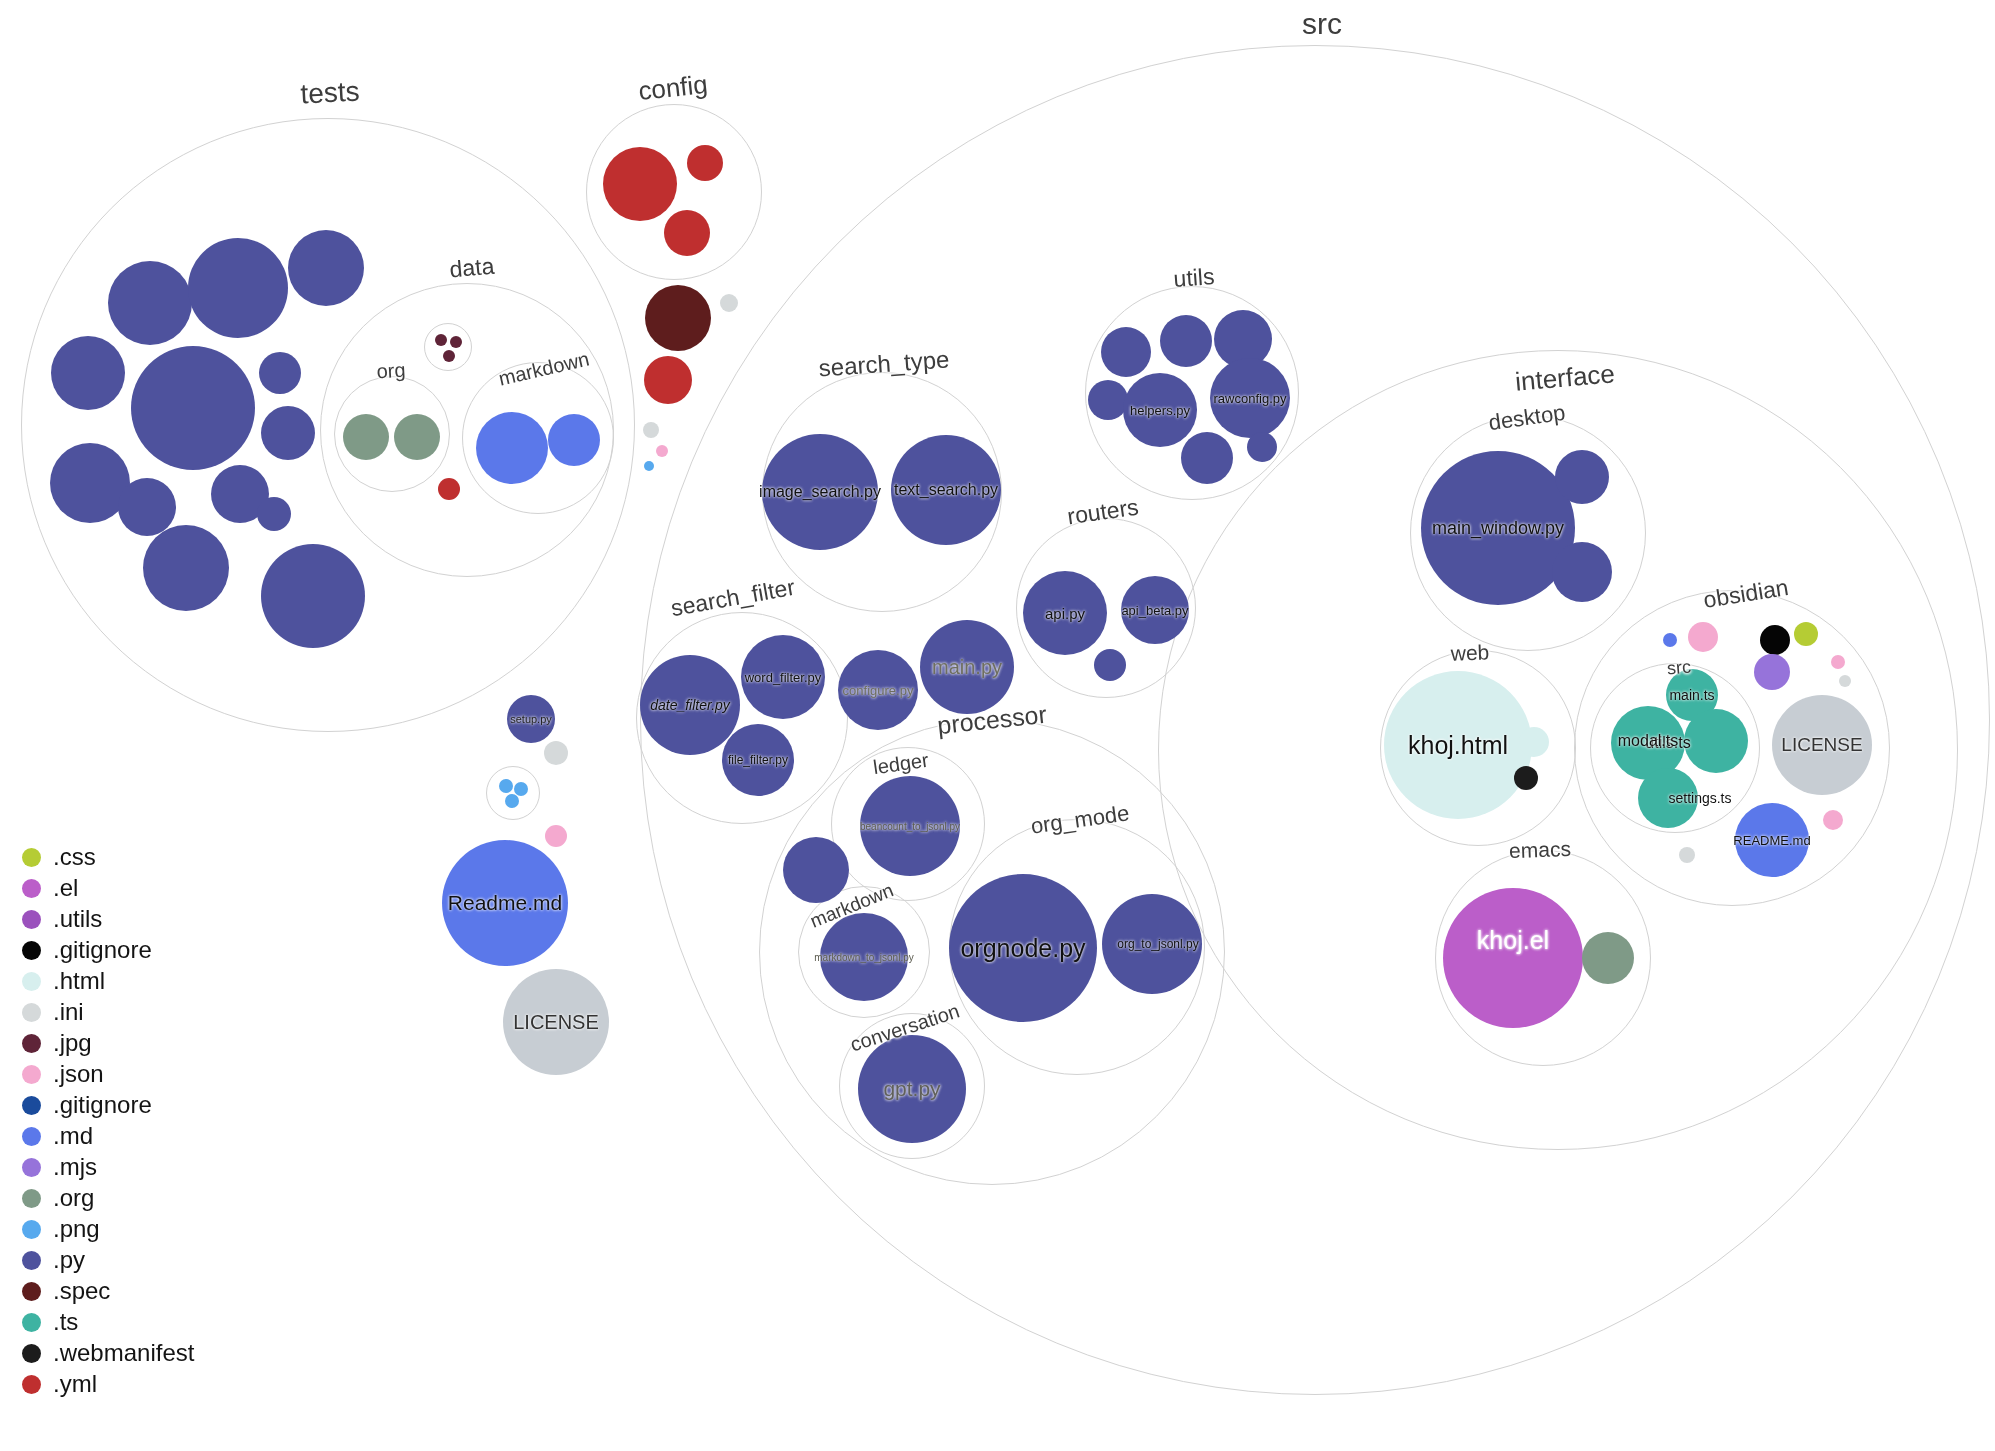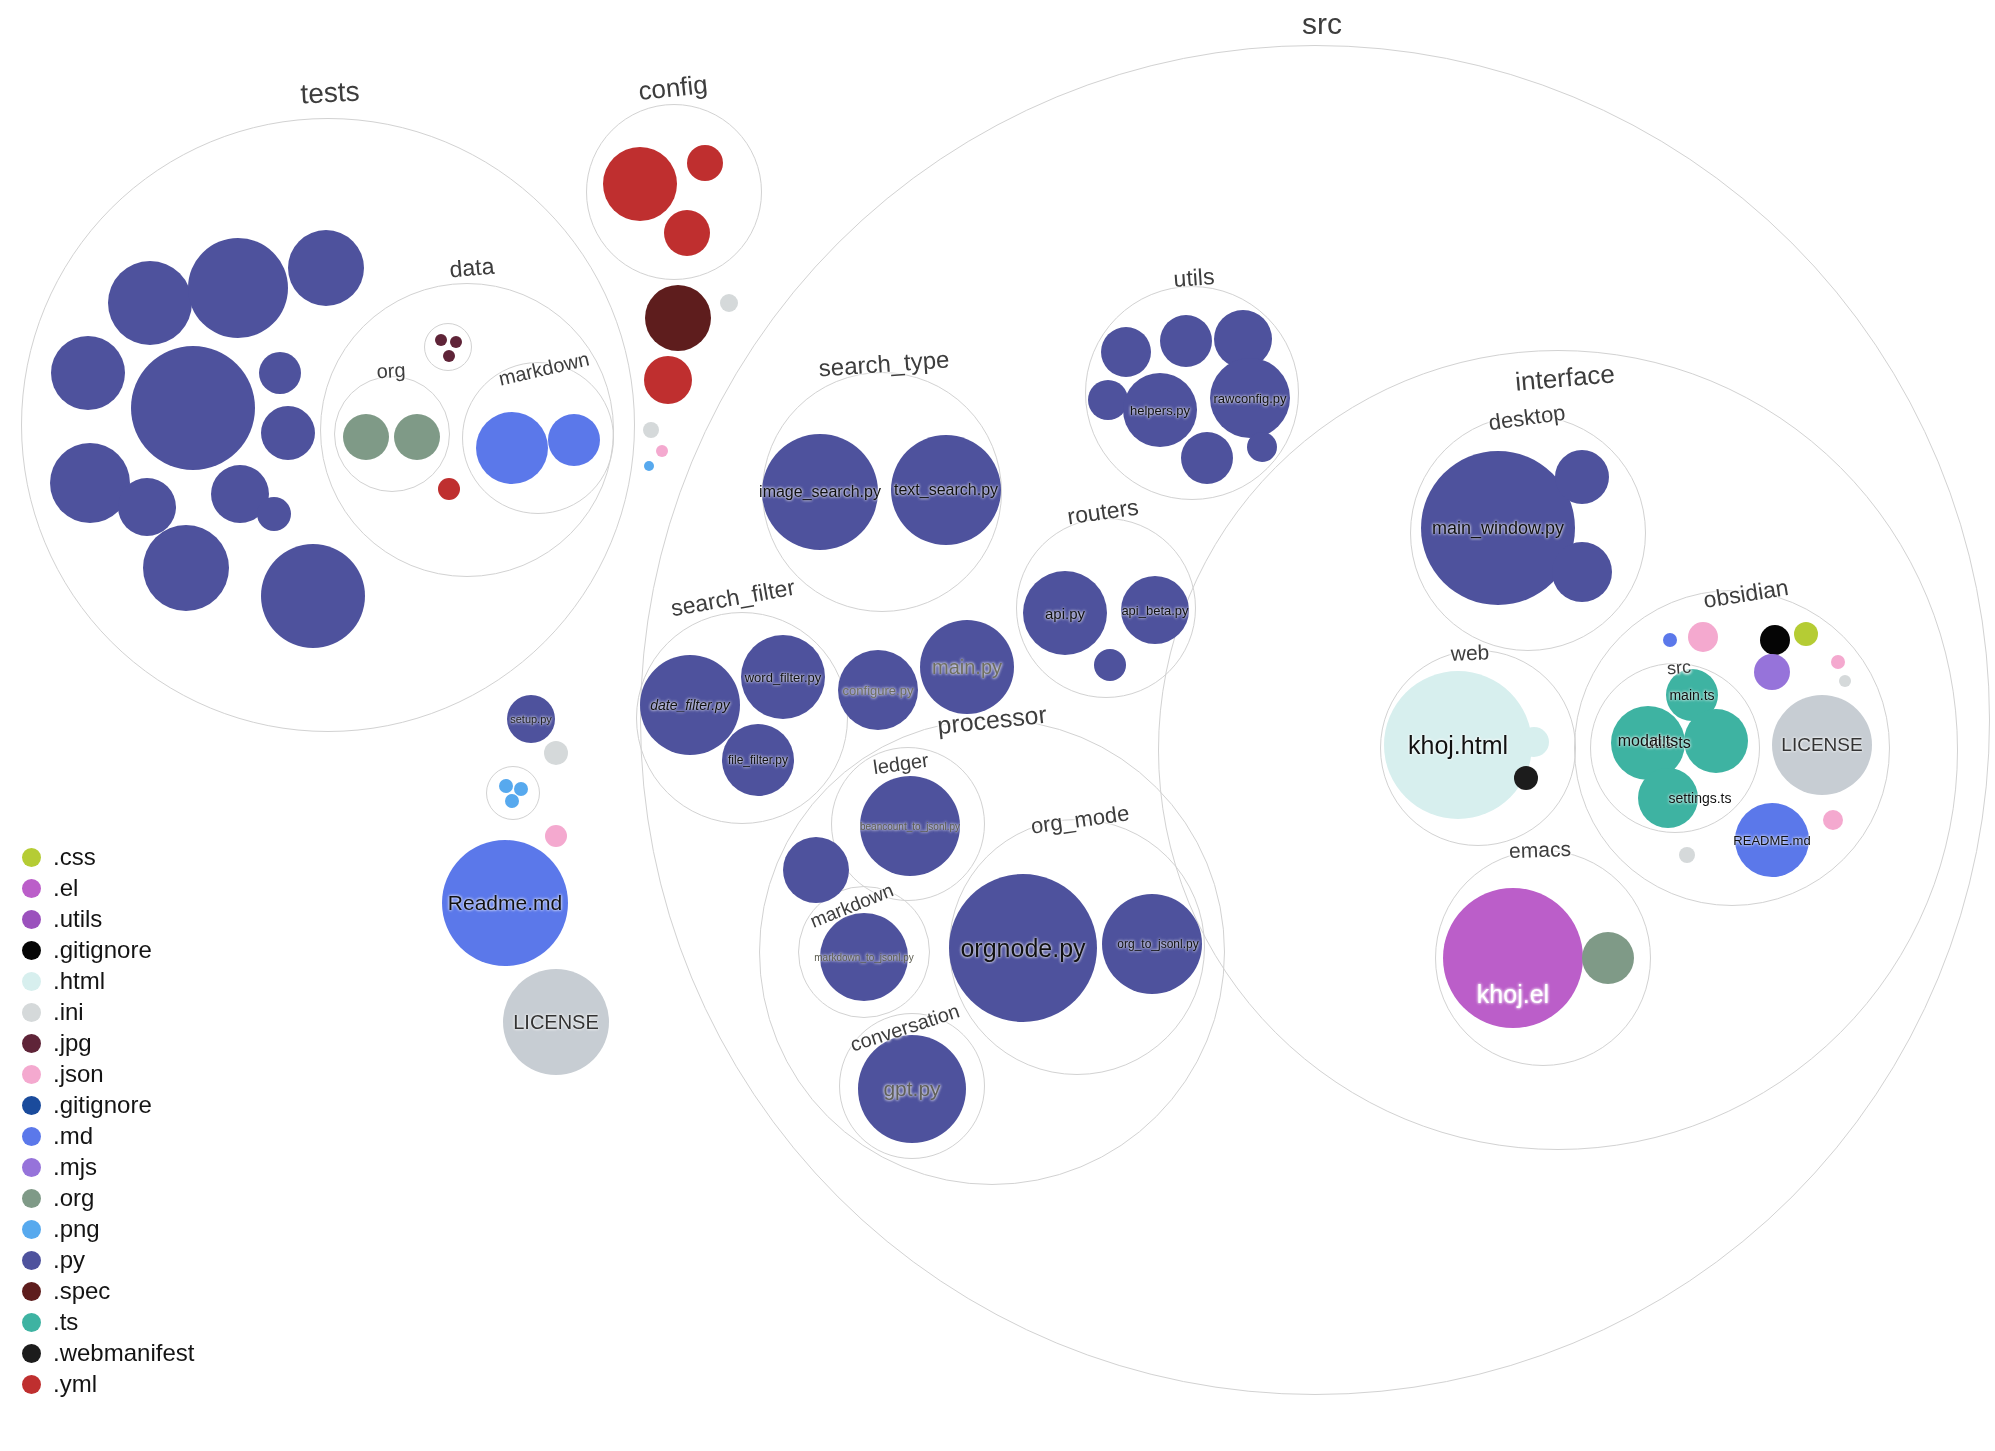--- a/index.html
+++ b/index.html
@@ -248,15 +248,15 @@
     <div class="file-label" style="left: 1628px; top: 741px; font-size: 16px; color: rgb(17, 17, 17); padding-left: 40px;">modal.ts</div>
     <div class="file" style="left: 1638px; top: 768px; height: 60px; width: 60px; background: rgb(62, 179, 162);"></div>
     <div class="file-label" style="left: 1668px; top: 798px; font-size: 14px; color: rgb(17, 17, 17); margin-left: 32px;">settings.ts</div>
     <div class="file" style="left: 1772px; top: 695px; height: 100px; width: 100px; background: rgb(199, 205, 211);"></div>
     <div class="file-label" style="left: 1822px; top: 745px; font-size: 19px; color: rgb(51, 51, 51);">LICENSE</div>
     <div class="file" style="left: 1735px; top: 803px; height: 74px; width: 74px; background: rgb(91, 120, 234);"></div>
     <div class="file-label" style="left: 1772px; top: 840px; font-size: 13px; color: rgb(17, 17, 17);">README.md</div>
     <div class="file" style="left: 1679px; top: 847px; height: 16px; width: 16px; background: rgb(213, 217, 218);"></div>
     <div class="file" style="left: 1823px; top: 810px; height: 20px; width: 20px; background: rgb(244, 169, 207);"></div>
     <div class="file" style="left: 1443px; top: 888px; height: 140px; width: 140px; background: rgb(187, 94, 201);"></div>
-    <div class="file-label" style="left: 1513px; top: 994px; font-size: 25px; color: rgb(255, 255, 255);">khoj.el</div>
+    <div class="file-label" style="left: 1513px; top: 940px; font-size: 25px; color: rgb(255, 255, 255);">khoj.el</div>
     <div class="file" style="left: 1582px; top: 932px; height: 52px; width: 52px; background: rgb(127, 154, 135);"></div>
   </div>
 
 </body></html>

